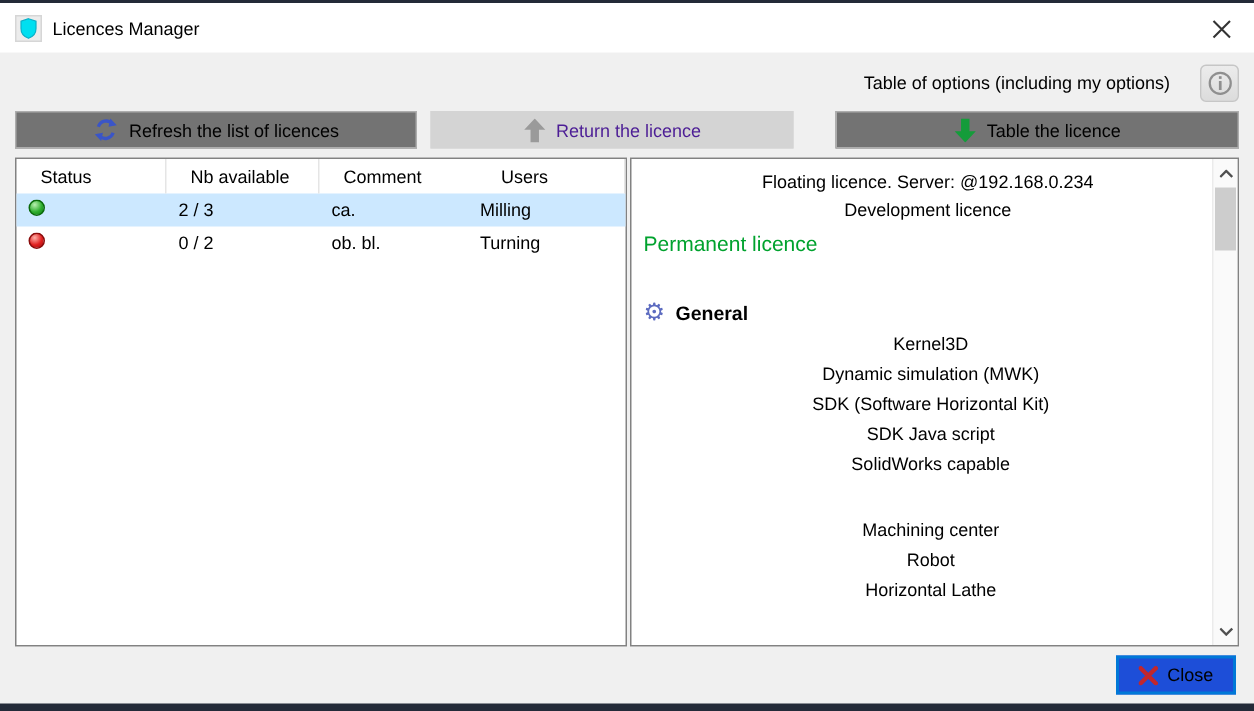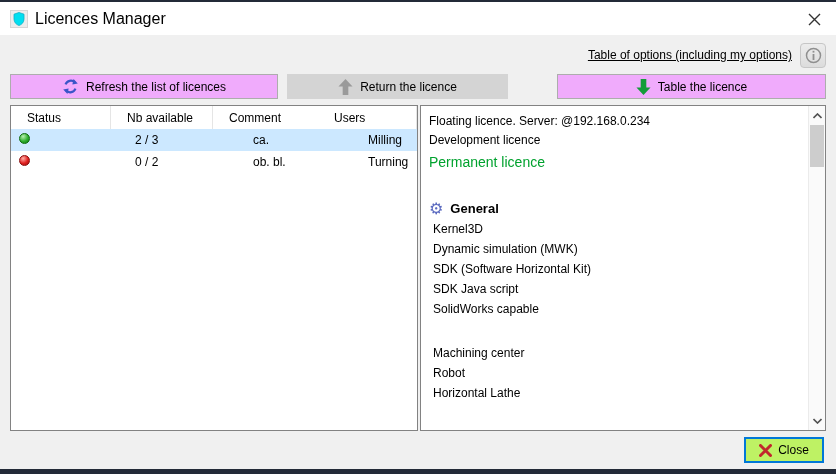--- a/index.html
+++ b/index.html
@@ -17,94 +17,94 @@
 
   
   .titlebar {
     position:absolute; top:2px; left:0; width:836px; height:33px;
     background:#ffffff; display:flex; align-items:center;
   }
   .app-icon-box {
     width:18px; height:18px; margin-left:10px; background:#ececec;
     border:1px solid #d6d6d6; display:flex; align-items:center; justify-content:center;
   }
-  .title-text { margin-left:7px; font-size:16px; }
+  .title-text { margin-left:7px; font-size:12px; }
   .title-close {
     position:absolute; right:8px; top:4px; width:28px; height:26px;
     display:flex; align-items:center; justify-content:center; cursor:default;
   }
 
   
   .options-bar {
     position:absolute; top:41px; left:0; width:836px; height:28px;
     display:flex; align-items:center; justify-content:flex-end;
   }
-  .options-label { margin-right:8px;text-decoration:underline; }
+  .options-label { margin-right:20px; }
   .info-btn {
     width:26px; height:25px; margin-right:10px;
     background:linear-gradient(#ececec,#dcdcdc);
     border:1px solid #c6c6c6; border-radius:4px;
     display:flex; align-items:center; justify-content:center;
   }
 
   
   .toolbar-btn {
     position:absolute; top:74px; height:25px;
-    background:#f0abfc; border:1px solid #adadad;
+    background:#737373; border:1px solid #adadad;
     display:flex; align-items:center; justify-content:center; gap:7px;
     font-size:12px;
   }
   .btn-refresh { left:10px;  width:268px; }
-  .btn-return  { left:287px; width:221px; background:#d4d4d4; border-color:#d4d4d4; color:#000000; }
+  .btn-return  { left:287px; width:242px; background:#d4d4d4; border-color:#d4d4d4; color:#4c1d95; }
   .btn-take    { left:557px; width:269px; }
 
   
   .table-panel {
     position:absolute; left:10px; top:105px; width:408px; height:326px;
     background:#ffffff; border:1px solid #828282;
   }
   .tbl-header { display:flex; height:23px; align-items:center; }
   .tbl-header .cell { border-right:1px solid #e5e5e5; height:100%; display:flex; align-items:center;padding-left:16px; }
-  .tbl-row { display:flex; height:22px; align-items:center;gap:16px; }
+  .tbl-row { display:flex; height:22px; align-items:center; }
   .tbl-row.selected { background:#cce8ff; }
   .cell { padding-left:8px; overflow:hidden; white-space:nowrap; }
   .col-status  { width:100px; }
   .col-nb      { width:102px; }
   .col-users   { width:99px;  }
   .col-comment { flex:1; border-right:none !important; }
   .ball { width:11px; height:11px; border-radius:50%; display:inline-block; }
   .ball-green { background:radial-gradient(circle at 35% 28%, #b8f0b0, #2fae2f 55%, #0d7c0d); border:1px solid #0a6a0a; }
   .ball-red   { background:radial-gradient(circle at 35% 28%, #ffb0a8, #e02020 55%, #9c0f0f); border:1px solid #8a0c0c; }
 
   
   .details-panel {
     position:absolute; left:420px; top:105px; width:406px; height:326px;
     background:#ffffff; border:1px solid #828282; overflow:hidden;
   }
   .details-content { position:absolute; left:0; top:0; right:17px; bottom:0; padding:6px 0 0 8px; }
-  .detail-line { line-height:19px; }
+  .detail-line { line-height:19px;text-align:center; }
   .perm-line { font-size:14px; font-weight:normal; color:#00a22e; line-height:24px; }
   .section { margin-top:24px; }
   .section-header { display:flex; align-items:center; gap:7px; font-size:13px; font-weight:bold; line-height:21px; }
   .section-items .detail-line { line-height:20px; padding-left:4px; }
   .gear-glyph { font-size:16px; color:#5c6bc0; line-height:16px; }
 
   
   .scrollbar {
     position:absolute; top:0; right:0; bottom:0; width:17px;
     background:#fafafa; border-left:1px solid #ebebeb;
   }
   .sb-btn { position:absolute; left:0; width:16px; height:17px; display:flex; align-items:center; justify-content:center; }
   .sb-btn.up { top:1px; } .sb-btn.down { bottom:1px; }
   .sb-thumb { position:absolute; top:19px; left:1px; width:14px; height:42px; background:#cdcdcd; }
 
   
   .close-btn {
     position:absolute; left:744px; top:437px; width:80px; height:26px;
-    background:#bef264; border:2px solid #0078d7;
+    background:#1d4ed8; border:2px solid #0078d7;
     display:flex; align-items:center; justify-content:center; gap:6px;
     font-size:12px;
   }
 </style>
 </head>
 <body>
 
 <div class="edge-strip top"></div>
 
 <div class="titlebar">

